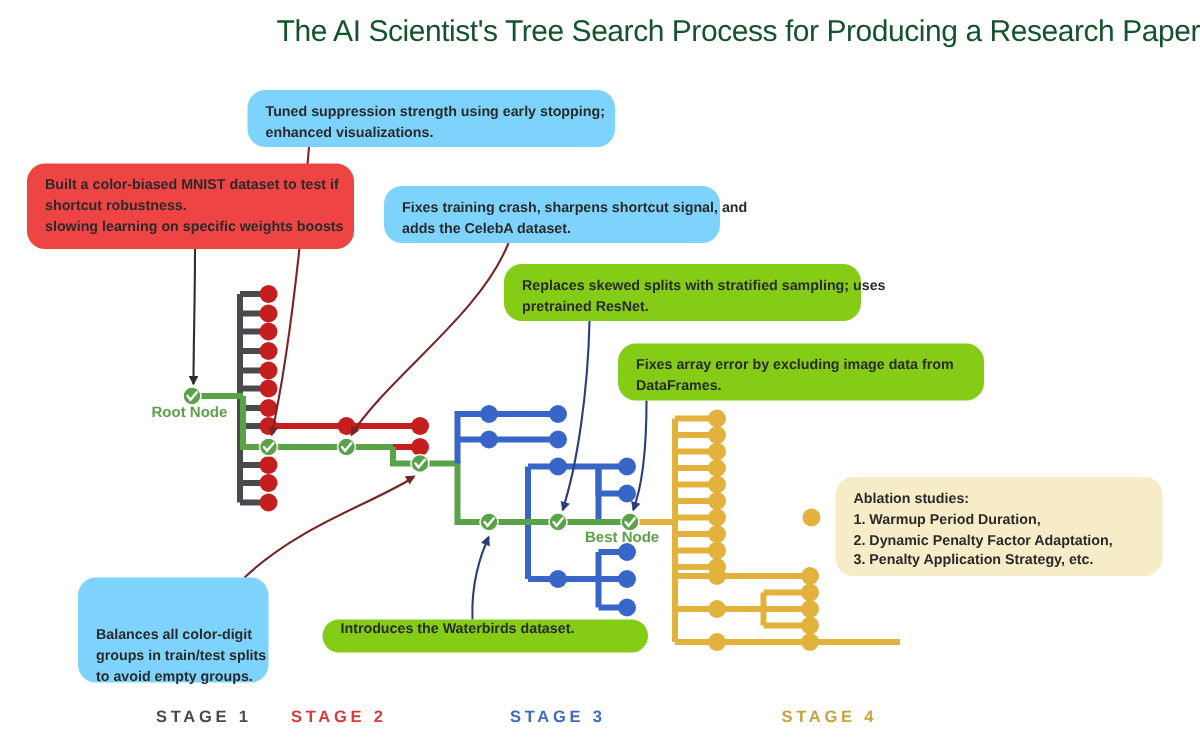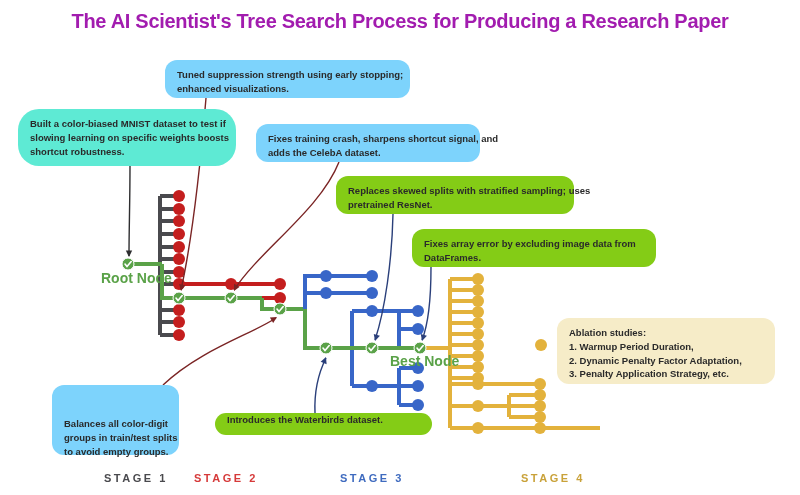--- a/index.html
+++ b/index.html
@@ -1,28 +1,28 @@
 <!DOCTYPE html>
 <html><head>
 <meta charset="utf-8">
 <style>
   html, body { margin: 0; padding: 0; }
   body { width: 800px; height: 495px; background: #ffffff; position: relative; overflow: hidden;
          font-family: "Liberation Sans", "DejaVu Sans", sans-serif; }
-  .title { position: absolute; left: 0; top: 10px; width: 800px; text-align: center;
-           font-size: 20px; font-weight: bold; color: #a21caf; letter-spacing: -0.3px; }
+  .title { position: absolute; left: 0; top: 10px; width: 800px; text-align: right;
+           font-size: 20px; font-weight: normal; color: #14532d; letter-spacing: -0.3px; }
   .note { position: absolute; border-radius: 12px; padding: 8px 12px; box-sizing: border-box;
           font-size: 9.5px; line-height: 1.45; color: #2a2a2a; font-weight: bold; }
-  .note.gray { background: #5eead4; border-radius: 21px; }
+  .note.gray { background: #ef4444; }
   .note.red { background: #7dd3fc; }
   .note.blue { background: #84cc16; }
   .note.yellow { background: #f6ecc8; }
   .note div { white-space: nowrap; }
   .stage { position: absolute; top: 472px; font-size: 11px; font-weight: 900; letter-spacing: 2.5px; }
-  .node-label { position: absolute; font-size: 14px; font-weight: bold; color: #5aa248; }
+  .node-label { position: absolute; font-size: 10px; font-weight: bold; color: #5aa248; }
   svg#tree { position: absolute; left: 0; top: 0; }
 </style>
 </head>
 <body>
 
 <div class="title">The AI Scientist's Tree Search Process for Producing a Research Paper</div>
 
 <svg id="tree" width="800" height="495">
     <polyline points="160,196 160,335" fill="none" stroke="#4a4a4e" stroke-width="4" stroke-linejoin="miter" stroke-linecap="butt"></polyline>
     <polyline points="160,196 178,196" fill="none" stroke="#4a4a4e" stroke-width="4" stroke-linejoin="miter" stroke-linecap="butt"></polyline>
@@ -143,22 +143,22 @@
     <path d="M393,214 C392,260 385,310 375,340" fill="none" stroke="#2a3f7a" stroke-width="1.4"></path>
     <polygon points="375,341 373.7739823549169,333.9503985407723 379.9040705803323,335.78942500839696" fill="#2a3f7a"></polygon>
     <path d="M431,267 C431,300 428,325 422,340" fill="none" stroke="#2a3f7a" stroke-width="1.4"></path>
     <polygon points="422,341 420.7739823549169,333.9503985407723 426.9040705803323,335.78942500839696" fill="#2a3f7a"></polygon>
     <path d="M315,413 C314,390 320,370 326,358" fill="none" stroke="#2a3f7a" stroke-width="1.4"></path>
     <polygon points="326,357 326.5942250821666,364.13070098599877 320.65197426050094,361.75380065733253" fill="#2a3f7a"></polygon>
   </svg>
 
 <div class="note gray" style="left:18px;top:109px;width:218px;height:57px;">
   <div>Built a color-biased MNIST dataset to test if</div>
+  <div>shortcut robustness.</div>
   <div>slowing learning on specific weights boosts</div>
-  <div>shortcut robustness.</div>
 </div>
 
 <div class="note red" style="left:165px;top:60px;width:245px;height:38px;">
   <div>Tuned suppression strength using early stopping;</div>
   <div>enhanced visualizations.</div>
 </div>
 
 <div class="note red" style="left:256px;top:124px;width:224px;height:38px;">
   <div>Fixes training crash, sharpens shortcut signal, and</div>
   <div>adds the CelebA dataset.</div>

